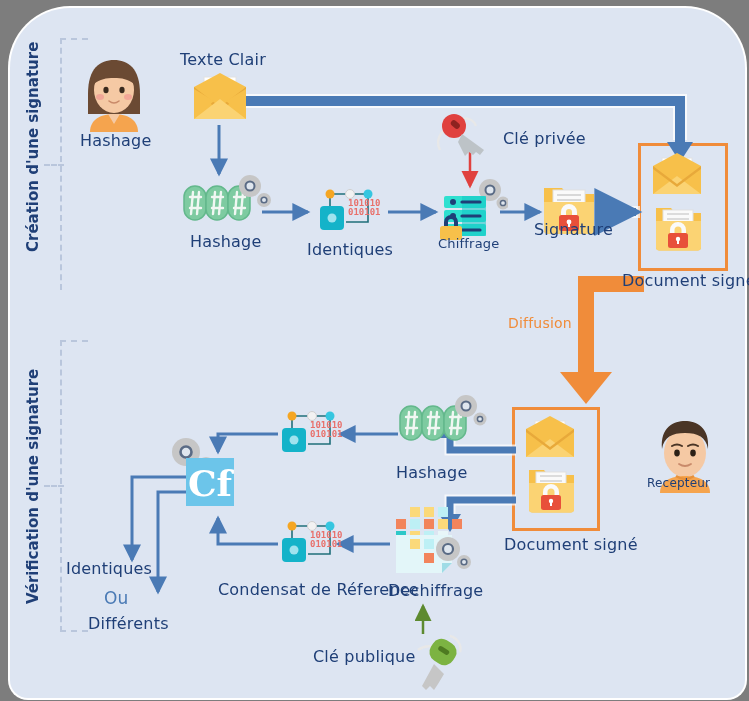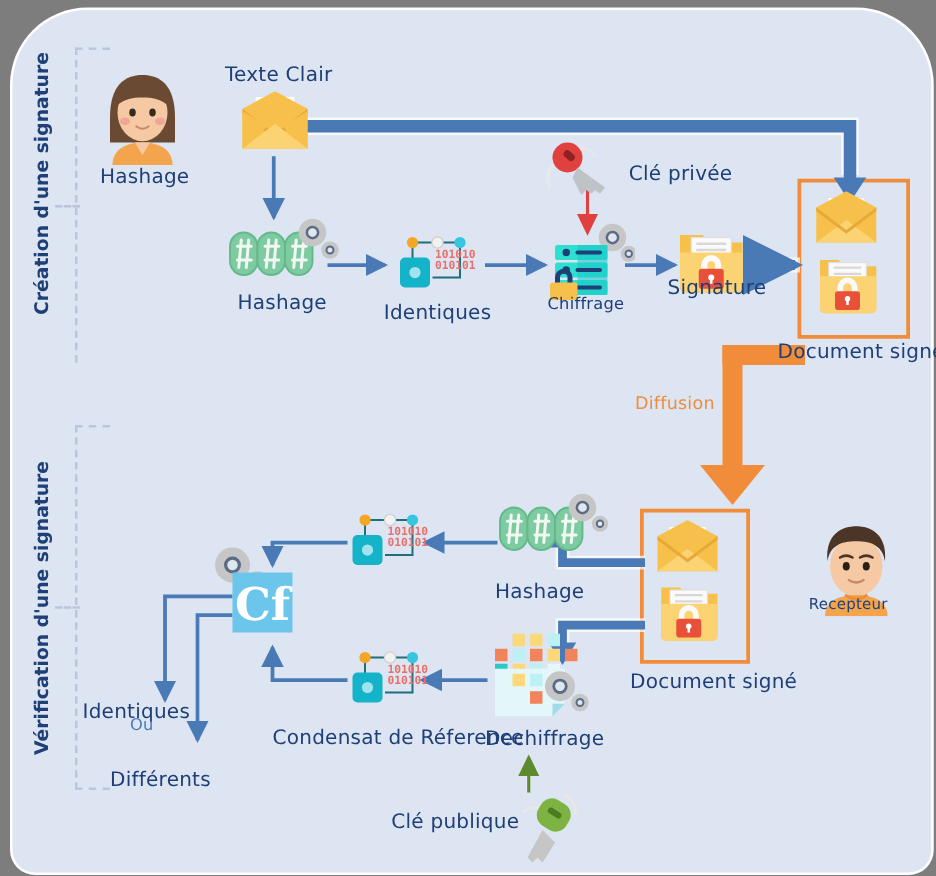--- a/index.html
+++ b/index.html
@@ -393,15 +393,15 @@
   <div class="lbl" style="left:508px;top:315px;font-size:14px;color:#f08c3a;">Diffusion</div>
 
   <div class="lbl" style="left:504px;top:535px;font-size:16px;">Document signé</div>
   <div class="lbl" style="left:647px;top:476px;font-size:12px;">Recepteur</div>
   <div class="lbl" style="left:396px;top:463px;font-size:16px;">Hashage</div>
   <div class="lbl" style="left:388px;top:581px;font-size:16px;">Dechiffrage</div>
   <div class="lbl" style="left:218px;top:580px;font-size:16px;">Condensat de Réference</div>
   <div class="lbl" style="left:313px;top:647px;font-size:16px;">Clé publique</div>
 
   <div class="lbl" style="left:66px;top:559px;font-size:16px;">Identiques</div>
-  <div class="lbl" style="left:104px;top:573px;font-size:13px;color:#4a7ab5;">Ou</div>
+  <div class="lbl" style="left:104px;top:588px;font-size:17px;color:#4a7ab5;">Ou</div>
   <div class="lbl" style="left:88px;top:614px;font-size:16px;">Différents</div>
 </div>
 
 </body></html>

